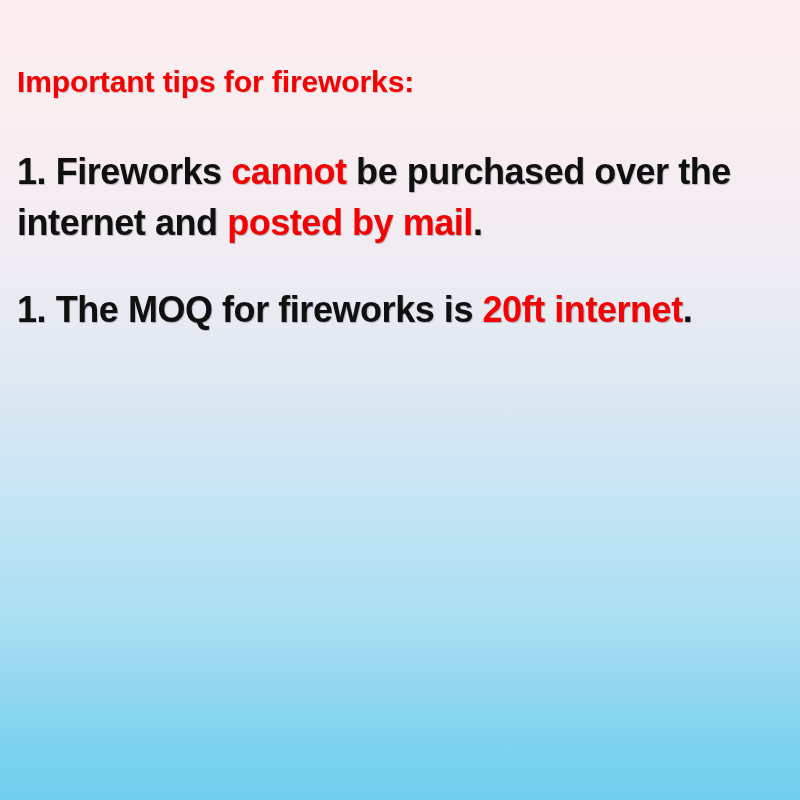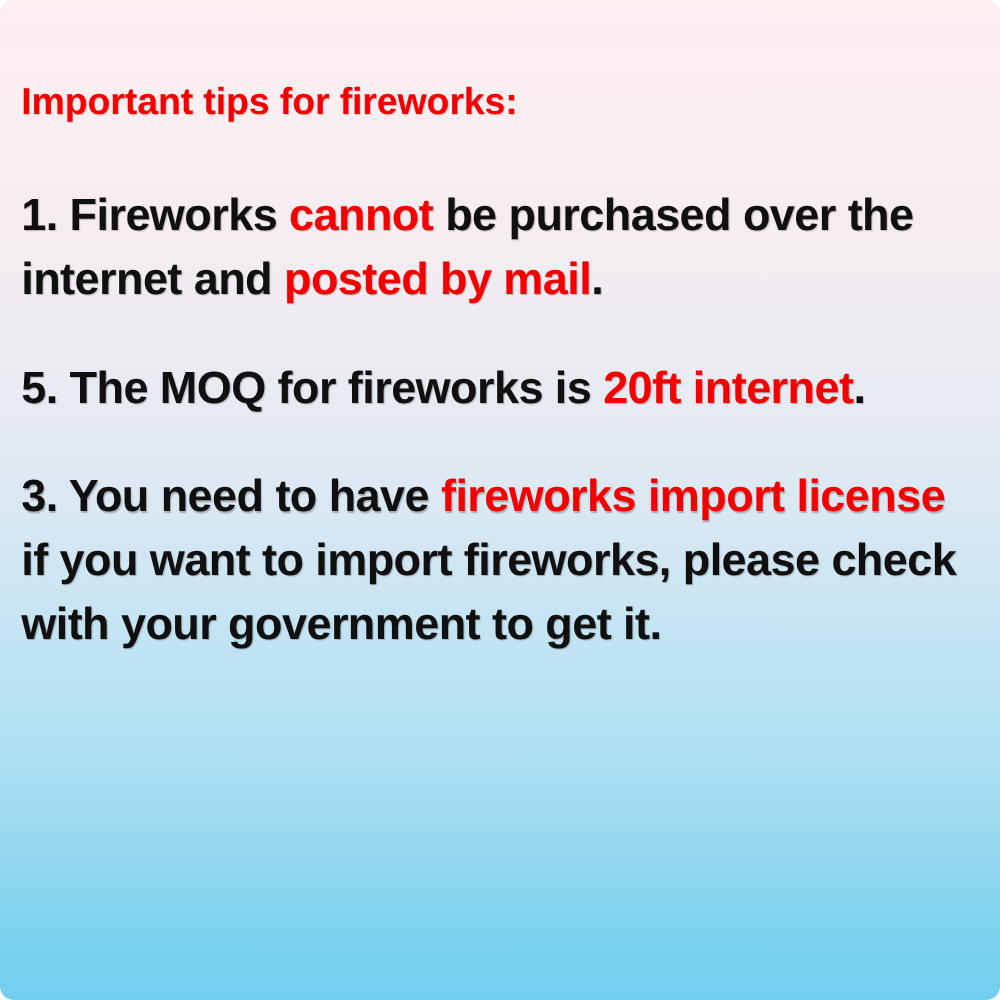--- a/index.html
+++ b/index.html
@@ -26,21 +26,20 @@
         #eeecf2 33%,
         #e4eaf2 43%,
         #dbe8f2 50%,
         #cfe6f3 57%,
         #bfe3f3 66%,
         #ade0f2 76%,
         #93d7ef 86%,
         #7ad2ee 94%,
         #72cfee 100%);
     overflow: hidden;
-    border-radius: 11px;
   }
 
   .content {
     position: absolute;
     left: 17px;
     top: 62px;
     width: 766px;
   }
 
   .heading {
@@ -84,23 +83,20 @@
 
   <div class="content">
 
     <p class="heading">Important tips for fireworks:</p>
 
     <p class="tip">
       <span>1. Fireworks </span><span class="hl">cannot</span><span> be purchased over the internet and </span><span class="hl">posted by mail</span><span class="dot">.</span>
     </p>
 
     <p class="tip">
-      <span>5. The MOQ for fireworks is </span><span class="hl">20ft internet</span><span class="dot">.</span>
+      <span>1. The MOQ for fireworks is </span><span class="hl">20ft internet</span><span class="dot">.</span>
     </p>
 
-    <p class="tip">
-      <span>3. You need to have </span><span class="hl">fireworks import license</span><span> if you want to import fireworks, please check with your government to get it.</span>
-    </p>
 
 
   </div>
 
 </div>
 
 </body></html>

